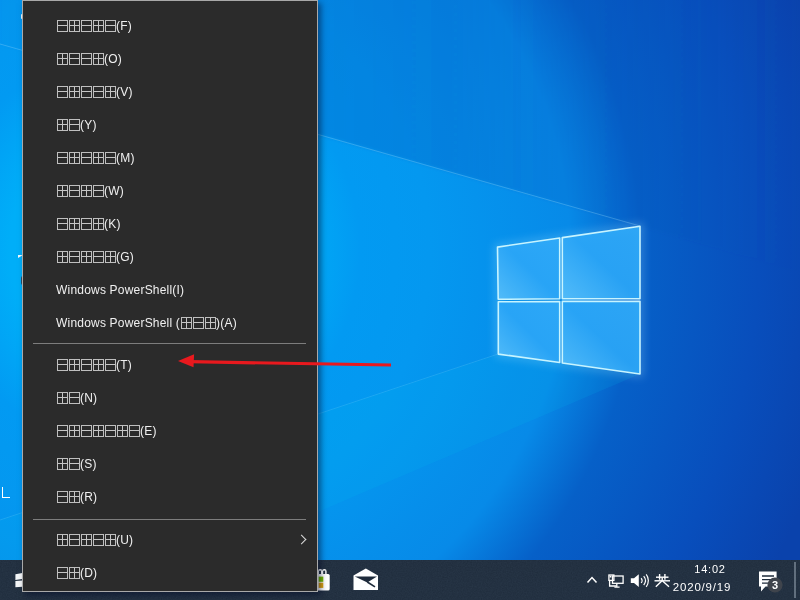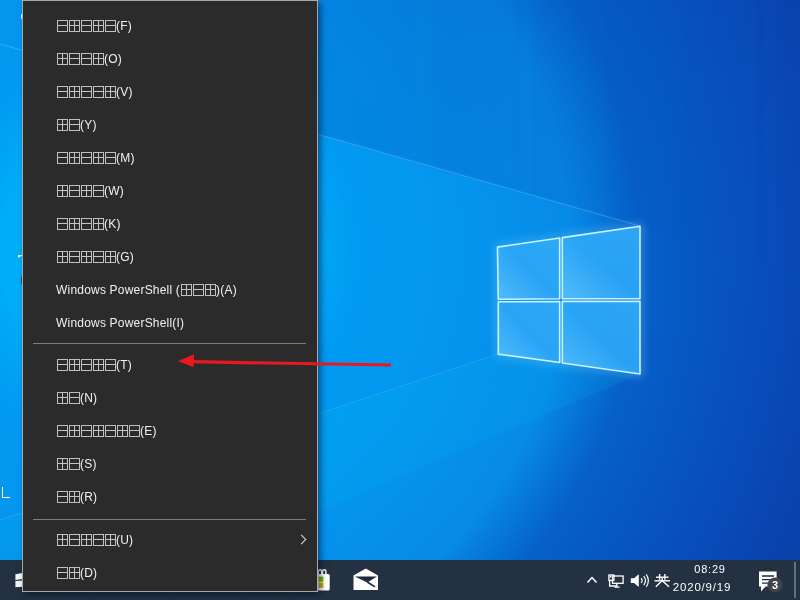--- a/index.html
+++ b/index.html
@@ -126,35 +126,35 @@
 
 <path d="M795,562 L795,598" stroke="#b6c4d0" stroke-width="1" opacity=".85"></path>
 <g stroke="#fff" stroke-width="1.4" fill="none">
 <path d="M656,577.2 L668.5,577.2"></path>
 <path d="M659.6,574 L659.6,579.8 M664.9,574 L664.9,579.8"></path>
 <path d="M654.5,580.8 L670,580.8"></path>
 <path d="M662.2,577.5 L662.2,581 M661.8,581 L655.8,586.8 M662.6,581 L669,586.8"></path>
 </g>
 </svg>
 
-<div style="position:absolute;left:678px;top:3.5px;width:64px;text-align:center;color:#fff;font-size:11px;letter-spacing:.8px;line-height:11px;">08:29</div>
+<div style="position:absolute;left:678px;top:3.5px;width:64px;text-align:center;color:#fff;font-size:11px;letter-spacing:.8px;line-height:11px;">14:02</div>
 <div style="position:absolute;left:664px;top:21.5px;width:76px;text-align:center;color:#fff;font-size:11.5px;letter-spacing:.8px;line-height:11px;">2020/9/19</div>
 </div>
 
 <div id="menu">
 <div class="mi"><span class="h"></span><span class="h h2"></span><span class="h"></span><span class="h h2"></span><span class="h"></span>(F)</div>
 <div class="mi"><span class="h h2"></span><span class="h"></span><span class="h"></span><span class="h h2"></span>(O)</div>
 <div class="mi"><span class="h"></span><span class="h h2"></span><span class="h"></span><span class="h"></span><span class="h h2"></span>(V)</div>
 <div class="mi"><span class="h h2"></span><span class="h"></span>(Y)</div>
 <div class="mi"><span class="h"></span><span class="h h2"></span><span class="h"></span><span class="h h2"></span><span class="h"></span>(M)</div>
 <div class="mi"><span class="h h2"></span><span class="h"></span><span class="h h2"></span><span class="h"></span>(W)</div>
 <div class="mi"><span class="h"></span><span class="h h2"></span><span class="h"></span><span class="h h2"></span>(K)</div>
 <div class="mi"><span class="h h2"></span><span class="h"></span><span class="h h2"></span><span class="h"></span><span class="h h2"></span>(G)</div>
+<div class="mi">Windows PowerShell(I)</div>
 <div class="mi">Windows PowerShell (<span class="h h2"></span><span class="h"></span><span class="h h2"></span>)(A)</div>
-<div class="mi">Windows PowerShell(I)</div>
 <div class="sep sep1"></div>
 <div class="mi"><span class="h"></span><span class="h h2"></span><span class="h"></span><span class="h h2"></span><span class="h"></span>(T)</div>
 <div class="mi"><span class="h h2"></span><span class="h"></span>(N)</div>
 <div class="mi"><span class="h"></span><span class="h h2"></span><span class="h"></span><span class="h h2"></span><span class="h"></span><span class="h h2"></span><span class="h"></span>(E)</div>
 <div class="mi"><span class="h h2"></span><span class="h"></span>(S)</div>
 <div class="mi"><span class="h"></span><span class="h h2"></span>(R)</div>
 <div class="sep sep2"></div>
 <div class="mi"><span class="h h2"></span><span class="h"></span><span class="h h2"></span><span class="h"></span><span class="h h2"></span>(U)<span class="chev"></span></div>
 <div class="mi"><span class="h"></span><span class="h h2"></span>(D)</div>
 </div>

